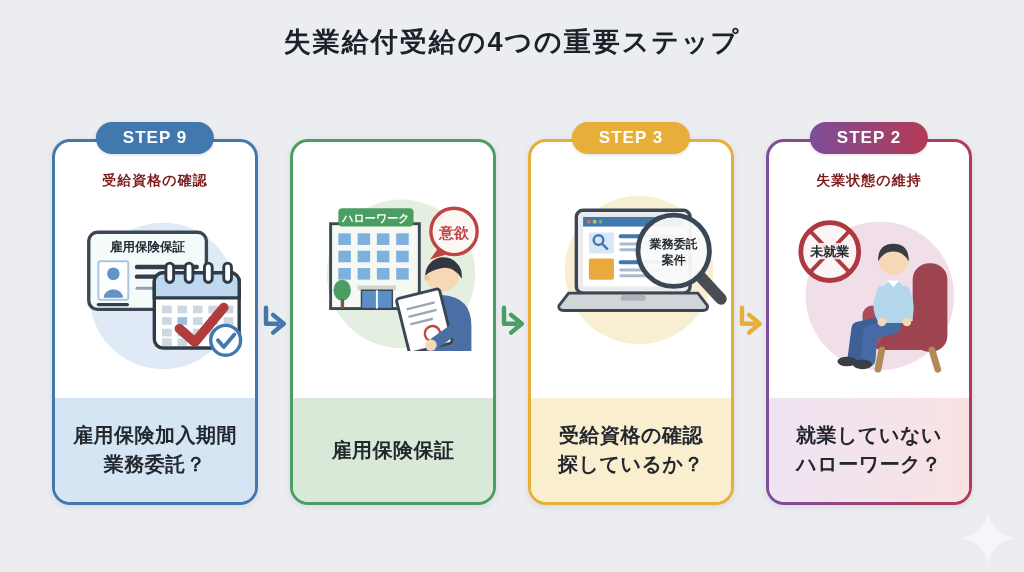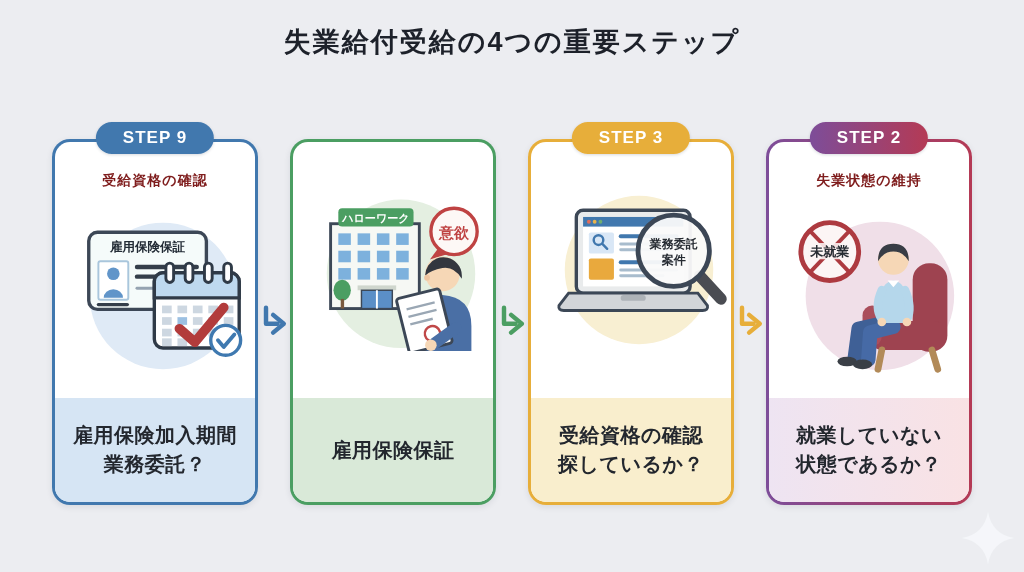--- a/index.html
+++ b/index.html
@@ -260,21 +260,21 @@
 
           <circle cx="46" cy="40" r="30" fill="#fcf5f5" stroke="#ad3a40" stroke-width="5"></circle>
           <line x1="26" y1="19" x2="66" y2="61" stroke="#ad3a40" stroke-width="4"></line>
           <line x1="66" y1="19" x2="26" y2="61" stroke="#ad3a40" stroke-width="4"></line>
           <rect x="24" y="31" width="44" height="17" rx="3" fill="#fcf5f5" fill-opacity="0.88"></rect>
           <text x="46" y="45" font-size="13.5" font-weight="bold" fill="#272c33" text-anchor="middle">未就業</text>
         </svg>
       </div>
       <div class="panel">
         <div>就業していない</div>
-        <div>状態であるか？</div>
+        <div>ハローワーク？</div>
       </div>
     </div>
   </section>
 
 </div>
 
 <div class="sparkle">
   <svg width="52" height="52" viewBox="0 0 40 40">
     <path d="M20 0 Q23 17 40 20 Q23 23 20 40 Q17 23 0 20 Q17 17 20 0" fill="#f6f8fb"></path>
   </svg>

